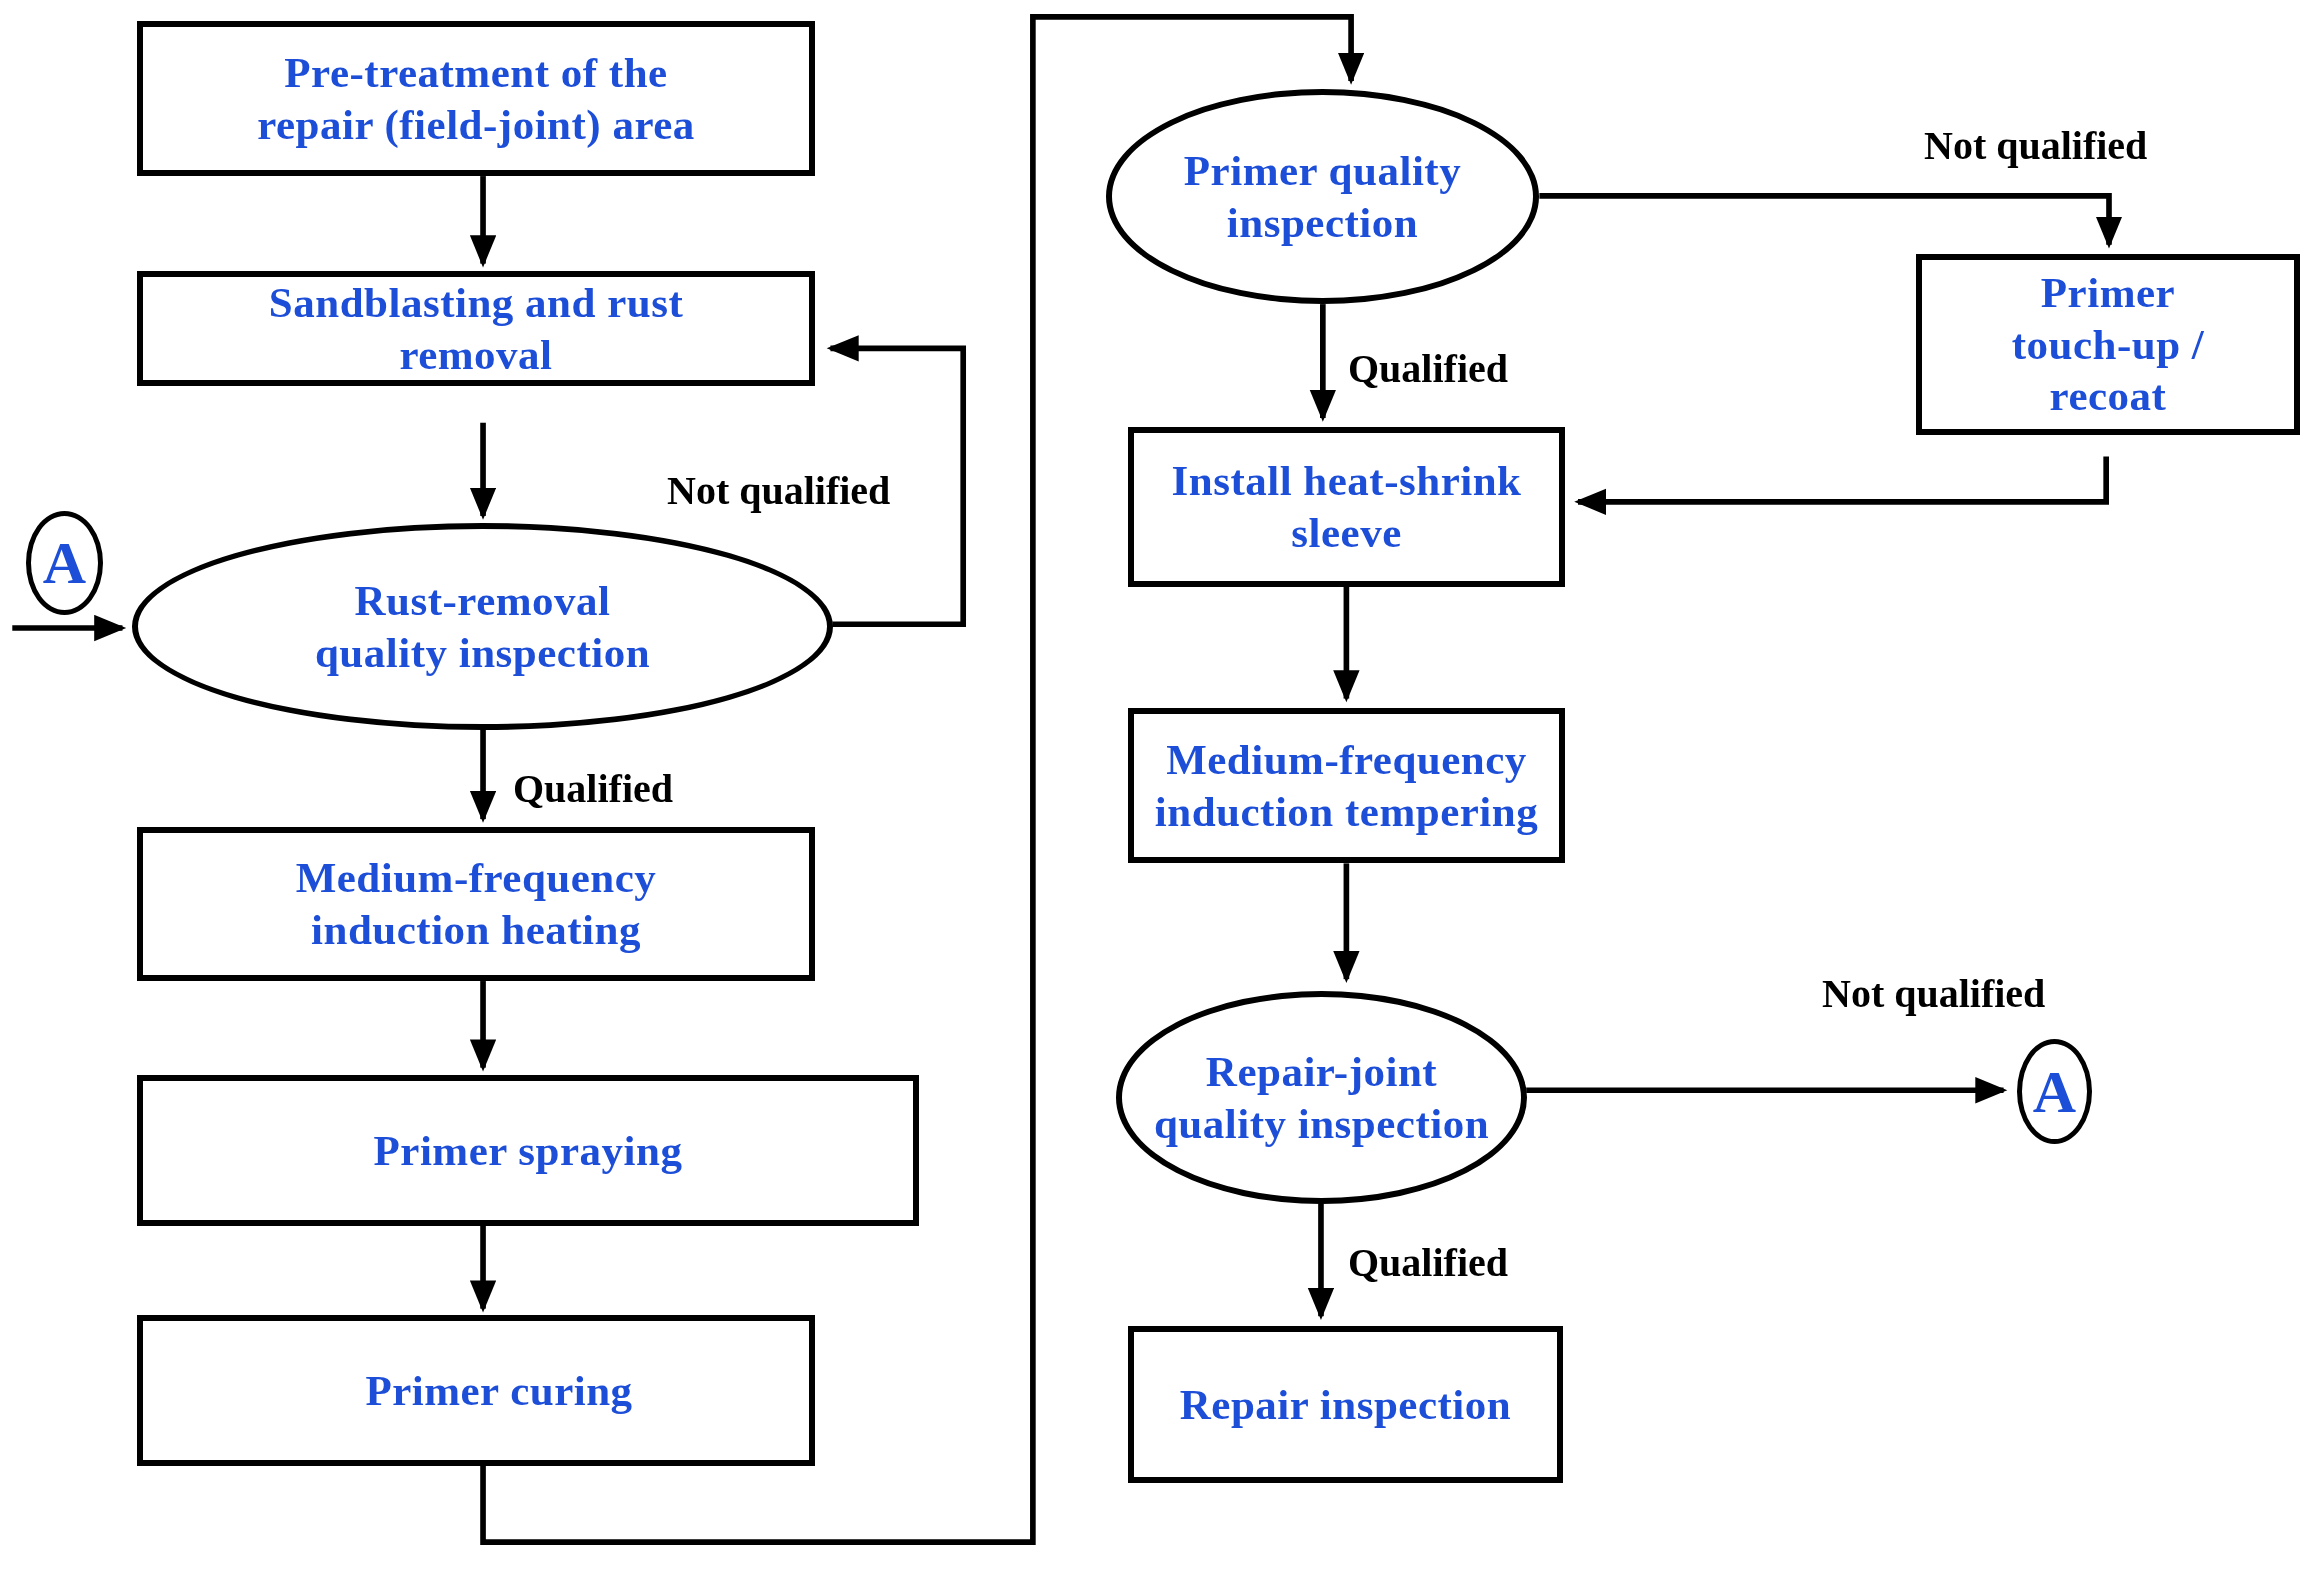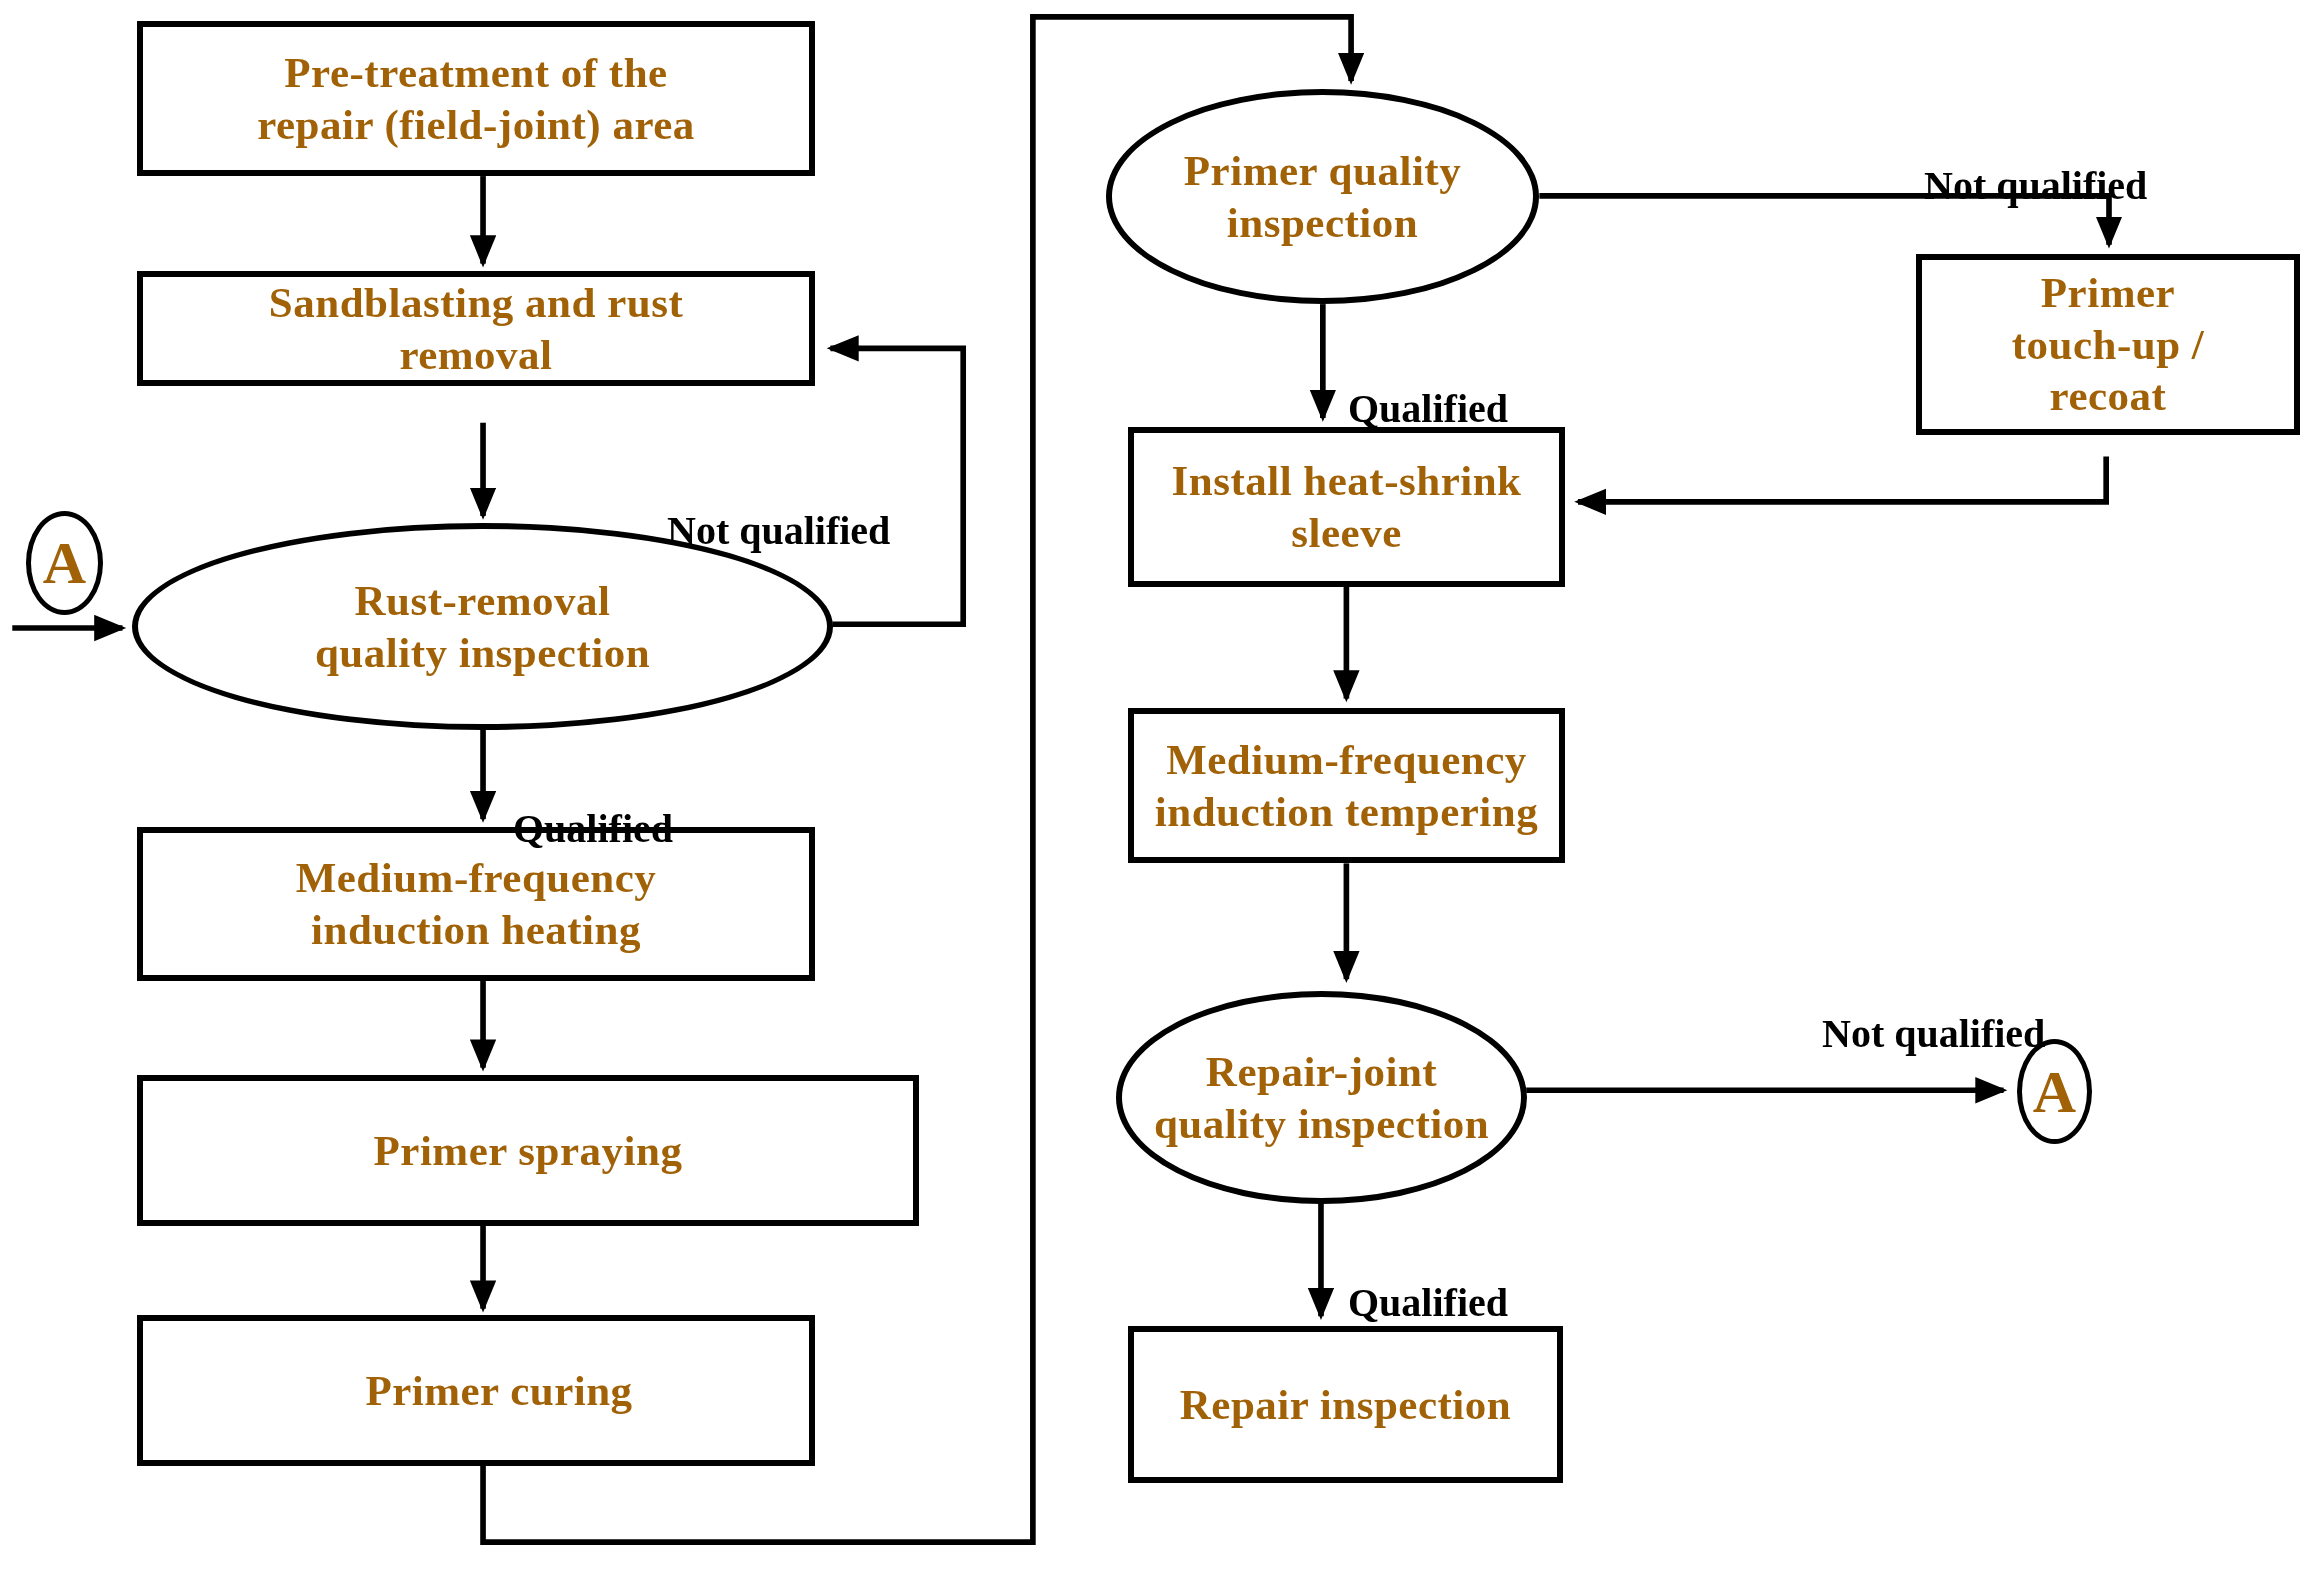--- a/index.html
+++ b/index.html
@@ -24,21 +24,21 @@
     position: absolute;
     display: flex;
     align-items: center;
     justify-content: center;
     text-align: center;
     font-family: "Liberation Serif", serif;
     font-weight: bold;
     font-size: 43px;
     line-height: 1.2;
     letter-spacing: 0.5px;
-    color: #a16207;
+    color: #1d4ed8;
     white-space: pre-line;
     box-sizing: border-box;
     z-index: 1;
     background: #ffffff;
   }
   .rect {
     border: 6.6px solid #000;
   }
   .ellipse {
     border: 6.6px solid #000;
@@ -51,21 +51,20 @@
     letter-spacing: 0;
   }
   .edge-label {
     position: absolute;
     font-family: "Liberation Serif", serif;
     font-weight: bold;
     font-size: 40px;
     color: #000;
     white-space: nowrap;
     z-index: 2;
-    margin-top: 40px;
   }
 </style>
 </head>
 <body>
 
 <div id="canvas">
 
   <svg id="flow-lines" width="2319" height="1577" viewBox="0 0 2463 1675">
     <defs>
       <marker id="ah" markerUnits="userSpaceOnUse" markerWidth="44" markerHeight="34" refX="30" refY="14" orient="auto">

